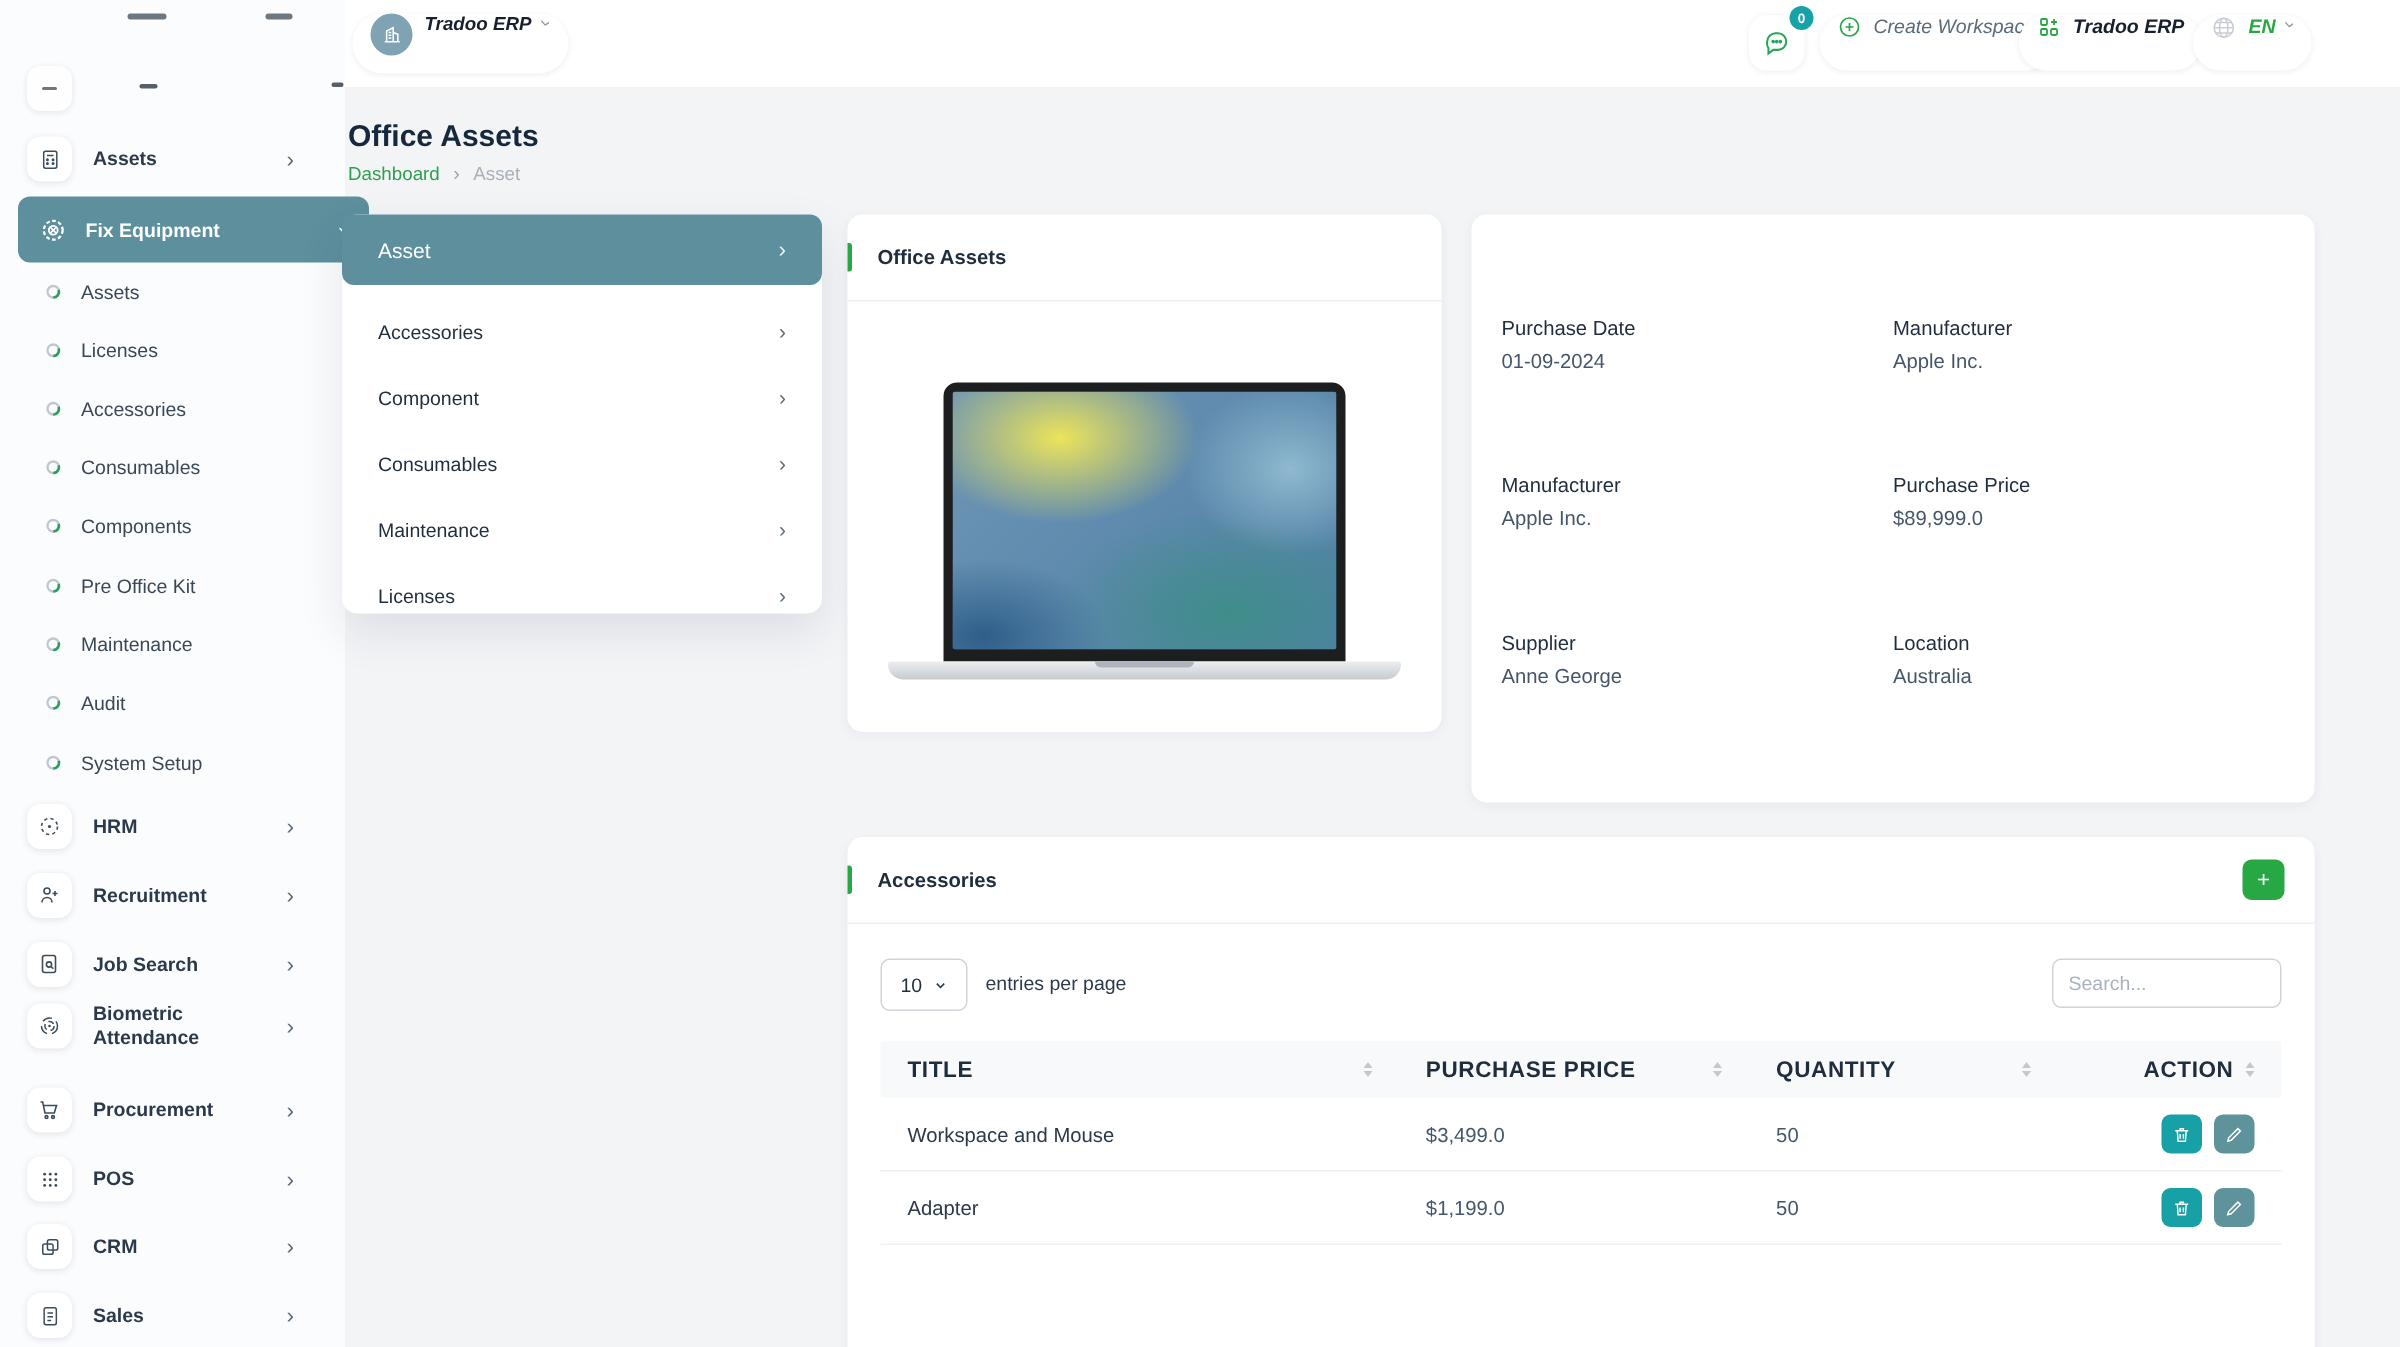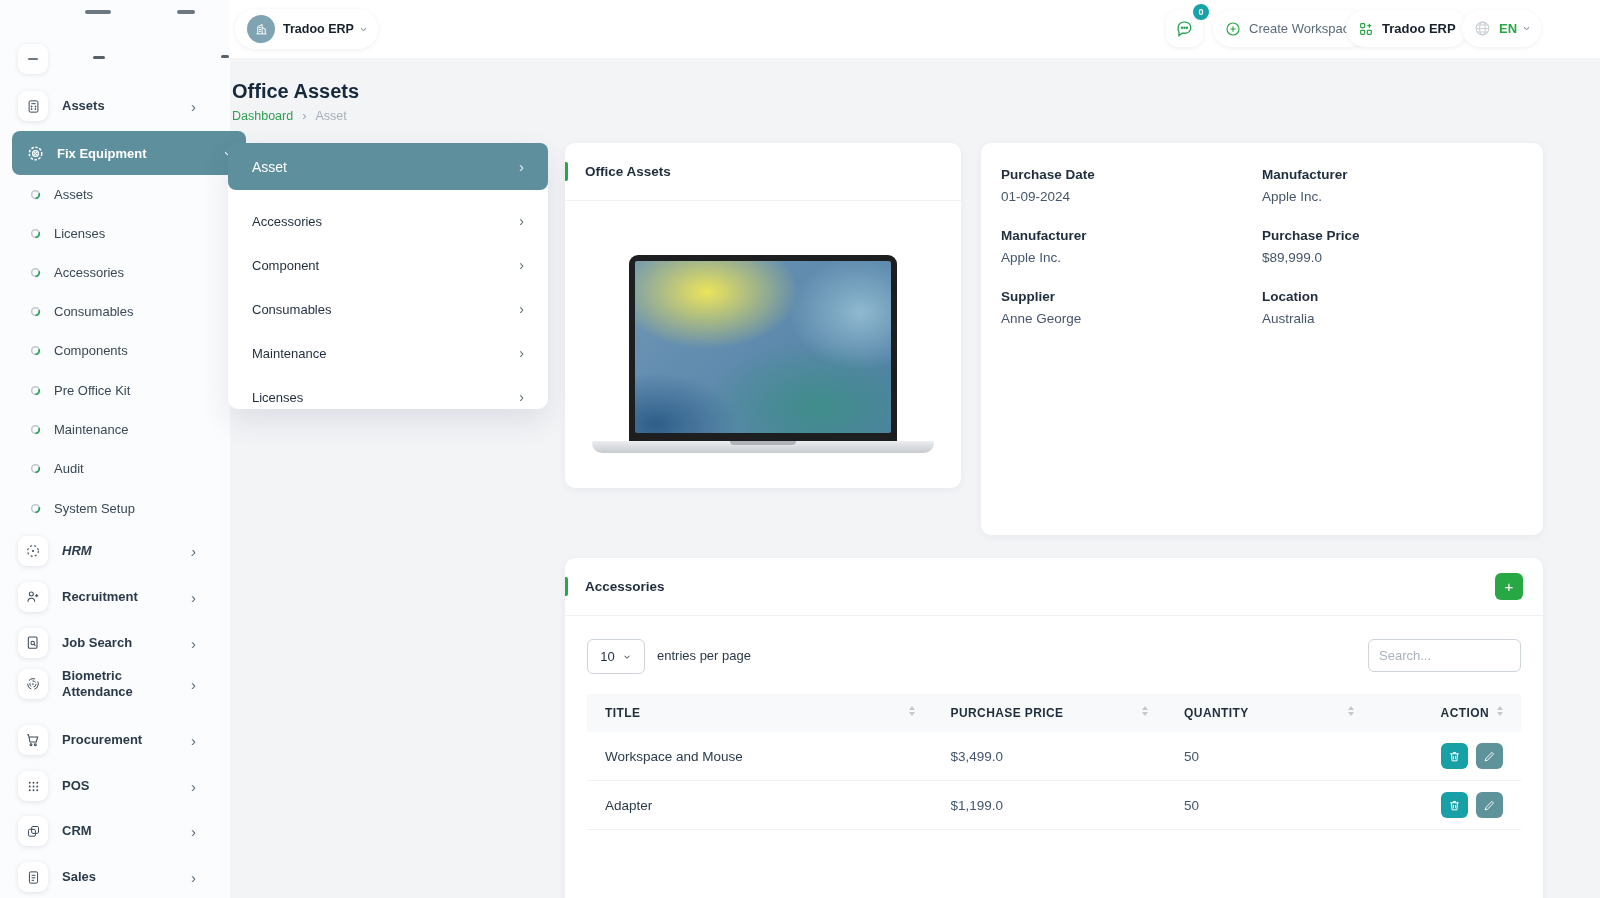--- a/index.html
+++ b/index.html
@@ -2,22 +2,22 @@
 <html><head>
 <meta charset="utf-8">
 <style>
   html,body{margin:0;padding:0;}
   .stage{position:relative;width:1600px;height:898px;background:#f3f4f6;overflow:hidden;
          font-family:"Liberation Sans",sans-serif;color:#2b3a4a;}
   
   .header{position:absolute;top:0;left:0;width:1600px;height:58px;background:#ffffff;}
   .logo{position:absolute;left:33px;top:12px;font-size:27px;font-weight:700;letter-spacing:5px;}
   .logo .p1{color:#1d7a8c;} .logo .p2{color:#e3b614;}
-  .pill{position:absolute;display:flex;align-items:center;background:#fff;border-radius:20px;
-        box-shadow:0 1px 4px rgba(23,43,77,.08);height:40px;padding:0 12px;gap:8px;cursor:pointer;}
+  .pill{position:absolute;display:flex;align-items:flex-start;background:#fff;border-radius:20px;
+        box-shadow:0 1px 4px rgba(23,43,77,.08);height:40px;padding:0 12px;gap:8px;cursor:pointer;font-style:italic;}
   .ws-pill{left:235px;top:9px;}
   .ws-avatar{width:28px;height:28px;border-radius:50%;background:#7fa3b3;display:flex;align-items:center;justify-content:center;}
   .ws-label{font-size:12.5px;font-weight:700;color:#17202b;}
   .chev-sm{font-size:13px;color:#8a96a3;transform:rotate(90deg);display:inline-block;line-height:1;}
   .icon-btn{position:absolute;width:37px;height:37px;background:#fff;border-radius:12px;
             box-shadow:0 1px 4px rgba(23,43,77,.08);display:flex;align-items:center;justify-content:center;cursor:pointer;}
   .chat-btn{left:1166px;top:10px;}
   .badge{position:absolute;top:-6px;right:-6px;width:16px;height:16px;border-radius:50%;background:#17a2a8;
          color:#fff;font-size:9px;display:flex;align-items:center;justify-content:center;font-weight:700;}
   .cw-btn{left:1213px;top:10px;height:37px;border-radius:19px;}
@@ -73,36 +73,36 @@
     background:
       radial-gradient(ellipse 60% 55% at 28% 18%, #ece45a 0%, rgba(236,228,90,0) 60%),
       radial-gradient(ellipse 50% 60% at 88% 30%, #8fb9cf 0%, rgba(143,185,207,0) 55%),
       radial-gradient(ellipse 70% 60% at 72% 85%, #3f8d8a 0%, rgba(63,141,138,0) 65%),
       radial-gradient(ellipse 55% 50% at 8% 95%, #2e5f8a 0%, rgba(46,95,138,0) 60%),
       linear-gradient(135deg,#6e95b5,#4f7fa5);}
   .lt-base{width:342px;height:12px;background:linear-gradient(#eceef0,#c6cbd0);border-radius:2px 2px 10px 10px;position:relative;}
   .lt-notch{position:absolute;left:50%;top:0;transform:translateX(-50%);width:66px;height:4px;background:#aeb4ba;border-radius:0 0 5px 5px;}
   
   .dgrid{display:grid;grid-template-columns:1fr 1fr;padding:24px 20px 0;row-gap:24px;}
-  .field .flabel{font-size:13.5px;font-weight:700;color:#1f2d3d;}
+  .field .flabel{font-size:13.5px;font-weight:400;color:#1f2d3d;margin-top:44px;}
   .field .fvalue{font-size:13.5px;color:#46566a;margin-top:7px;}
   
   .add-btn{position:absolute;right:20px;top:15px;width:28px;height:27px;background:#28a745;border:none;border-radius:6px;
            color:#fff;font-size:15px;display:flex;align-items:center;justify-content:center;cursor:pointer;}
   .toolbar{position:relative;height:78px;}
   .select{position:absolute;left:22px;top:23px;width:56px;height:33px;border:1px solid #ced4da;border-radius:6px;
           display:flex;align-items:center;justify-content:center;gap:7px;font-size:13px;color:#1f2d3d;cursor:pointer;background:#fff;}
   .entries{position:absolute;left:92px;top:32px;font-size:13px;color:#2b3a4a;}
   .search{position:absolute;right:22px;top:23px;width:153px;height:33px;border:1px solid #ced4da;border-radius:6px;
           box-sizing:border-box;padding:0 10px;font-size:13px;color:#44566c;outline:none;font-family:"Liberation Sans",sans-serif;}
   .search::placeholder{color:#a9b3bd;}
   .tbl{margin:0 22px;}
   .trow{display:grid;grid-template-columns:37% 25% 22% 16%;align-items:center;}
   .thead{background:#f8f9fa;height:38px;border-radius:2px;}
-  .th{display:flex;align-items:flex-start;justify-content:space-between;padding:0 18px;font-size:12px;font-weight:700;
+  .th{display:flex;align-items:center;justify-content:space-between;padding:0 18px;font-size:15px;font-weight:700;
       color:#1f2d3d;letter-spacing:.4px;cursor:pointer;}
   .th.right{justify-content:flex-end;gap:8px;}
   .sort{display:inline-flex;flex-direction:column;gap:2px;}
   .sort i{width:0;height:0;border-left:3.5px solid transparent;border-right:3.5px solid transparent;}
   .sort .up{border-bottom:4px solid #c2c8ce;}
   .sort .dn{border-top:4px solid #c2c8ce;}
   .tr{height:48px;border-bottom:1px solid #eef0f2;}
   .td{padding:0 18px;font-size:13.5px;color:#2b3a4a;}
   .td.muted{color:#44566c;}
   .td.actions{display:flex;justify-content:flex-end;gap:8px;}
@@ -266,21 +266,21 @@
       <span class="lbl">Audit</span>
     </div>
     <div class="sub-item" style="top:501px;">
       <svg width="11" height="11" viewBox="0 0 10 10" fill="none">
           <circle cx="5" cy="5" r="3.5" stroke="#bfc8cf" stroke-width="1.4"></circle>
           <path d="M5 8.5a3.5 3.5 0 003.3-4.6" stroke="#2aa05a" stroke-width="1.6"></path>
         </svg>
       <span class="lbl">System Setup</span>
     </div>
 
-    <div class="side-row" style="top:536px;font-style:italic;">
+    <div class="side-row" style="top:536px;">
       <span class="icon-box">
         <svg width="16" height="16" viewBox="0 0 24 24" fill="none" stroke="currentColor" stroke-width="1.6">
             <circle cx="12" cy="12" r="8" stroke-dasharray="3.2 3.2"></circle>
             <circle cx="12" cy="12" r="1.6" fill="currentColor" stroke="none"></circle>
           </svg>
       </span>
       <span class="lbl">HRM</span>
       <span class="chev">›</span>
     </div>
     <div class="side-row" style="top:582px;">

